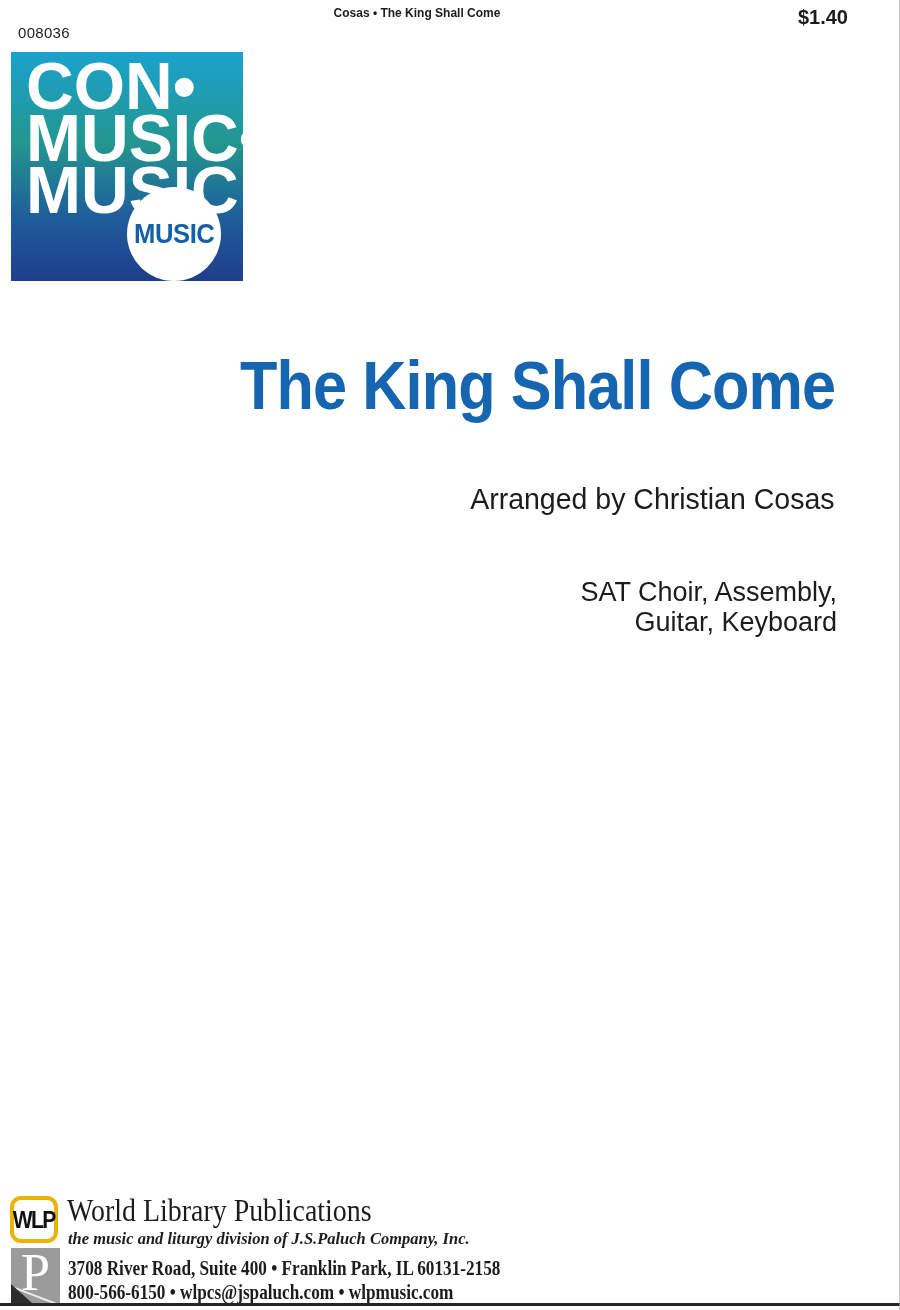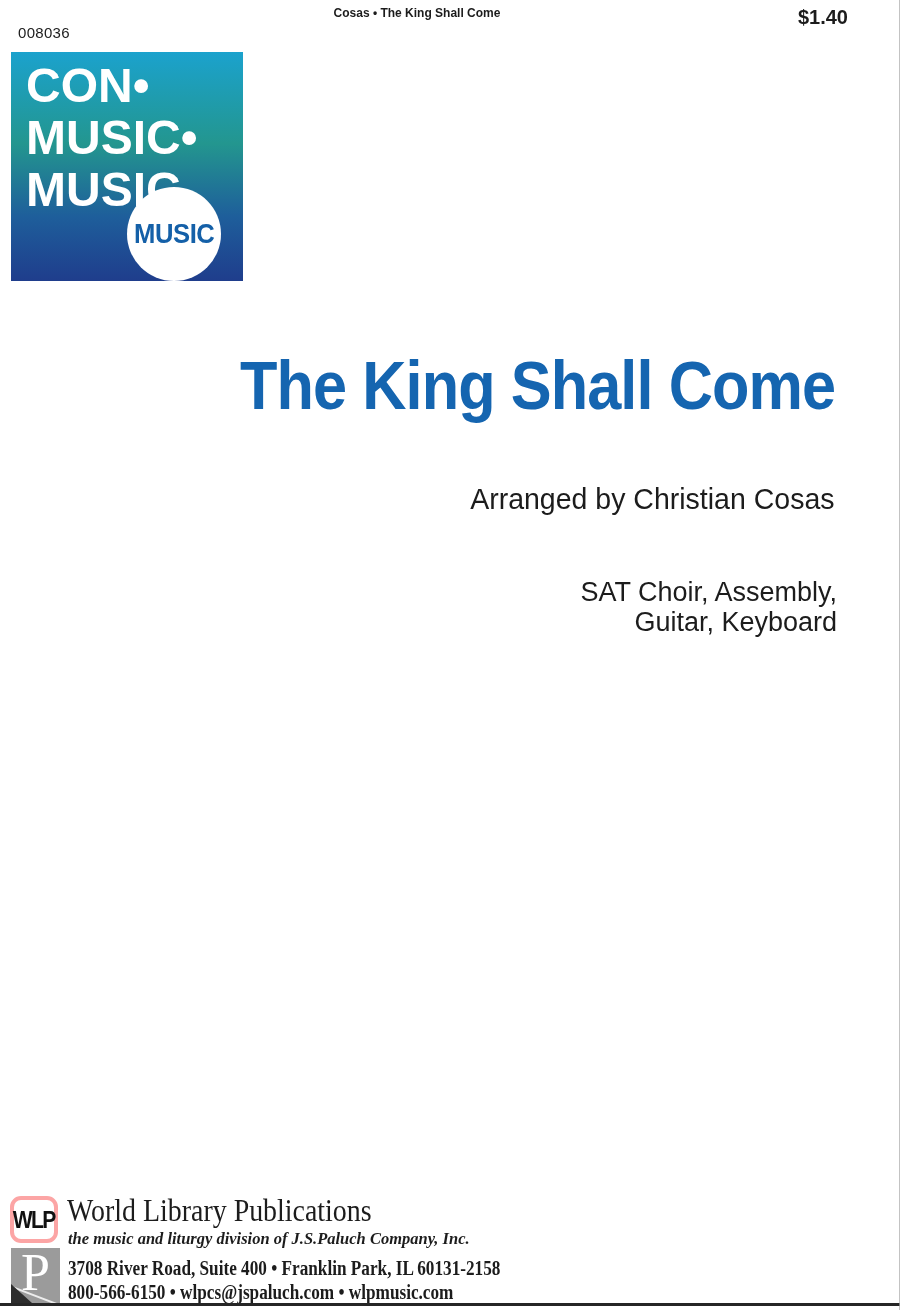--- a/index.html
+++ b/index.html
@@ -10,21 +10,21 @@
   
   .hdr-catalog{position:absolute;left:18px;top:24px;font-size:15px;font-weight:normal;color:var(--ink);letter-spacing:.3px;}
   .hdr-center{position:absolute;left:417px;top:6px;transform:translateX(-50%);white-space:nowrap;font-size:12px;font-weight:bold;color:var(--ink);}
   .hdr-price{position:absolute;right:52px;top:6px;font-size:20px;font-weight:bold;color:var(--ink);}
 
   
   .series-logo{
     position:absolute;left:11px;top:52px;width:232px;height:229px;
     background:linear-gradient(180deg,var(--logo-top) 0%,var(--logo-mid) 40%,var(--logo-low) 72%,var(--logo-bottom) 100%);
   }
-  .series-lines{position:absolute;left:15px;top:8px;color:#ffffff;font-weight:bold;font-size:48px;line-height:52px;letter-spacing:0;}
+  .series-lines{position:absolute;left:15px;top:8px;color:#ffffff;font-weight:bold;font-size:66px;line-height:52px;letter-spacing:0;}
   .music-circle{
     position:absolute;left:116px;top:135px;width:94px;height:94px;border-radius:50%;
     background:#ffffff;display:flex;align-items:center;justify-content:center;z-index:2;
   }
   .music-label{color:var(--music-blue);font-weight:bold;font-size:27px;letter-spacing:-.5px;transform:scaleX(.95);}
 
   
   .cover-title{
     position:absolute;right:65px;top:346px;font-size:68px;font-weight:bold;letter-spacing:-1px;
     color:var(--title-blue);white-space:nowrap;transform:scaleX(.9);transform-origin:100% 50%;
@@ -32,21 +32,21 @@
   .cover-arranger{
     position:absolute;right:65px;top:482px;font-size:30px;color:var(--ink);white-space:nowrap;
     transform:scaleX(.95);transform-origin:100% 50%;
   }
   .cover-scoring{
     position:absolute;right:63px;top:577px;font-size:27px;line-height:30px;color:var(--ink);text-align:right;margin-left:12px;
   }
 
   
   .wlp-box{
-    position:absolute;left:10px;top:1196px;width:40px;height:39px;border:4px solid #fca5a5;
+    position:absolute;left:10px;top:1196px;width:40px;height:39px;border:4px solid #eab308;
     border-radius:11px;display:flex;align-items:center;justify-content:center;background:#fff;
   }
   .wlp-text{font-weight:bold;font-size:24px;letter-spacing:-2px;transform:scaleX(.88);color:#111;}
   .paluch-box{position:absolute;left:11px;top:1248px;width:49px;height:55px;background:var(--paluch-gray);overflow:hidden;}
   .paluch-p{
     position:absolute;left:0;top:-4px;width:100%;text-align:center;
     font-family:"Liberation Serif",serif;font-size:52px;line-height:58px;color:#ffffff;
   }
   .paluch-line{position:absolute;left:-4px;bottom:17px;width:80px;height:2px;background:#ededed;transform:rotate(21deg);transform-origin:0 100%;}
   .paluch-tri{position:absolute;left:0;bottom:0;width:0;height:0;border-left:21px solid #2d2d2d;border-top:19px solid transparent;}

